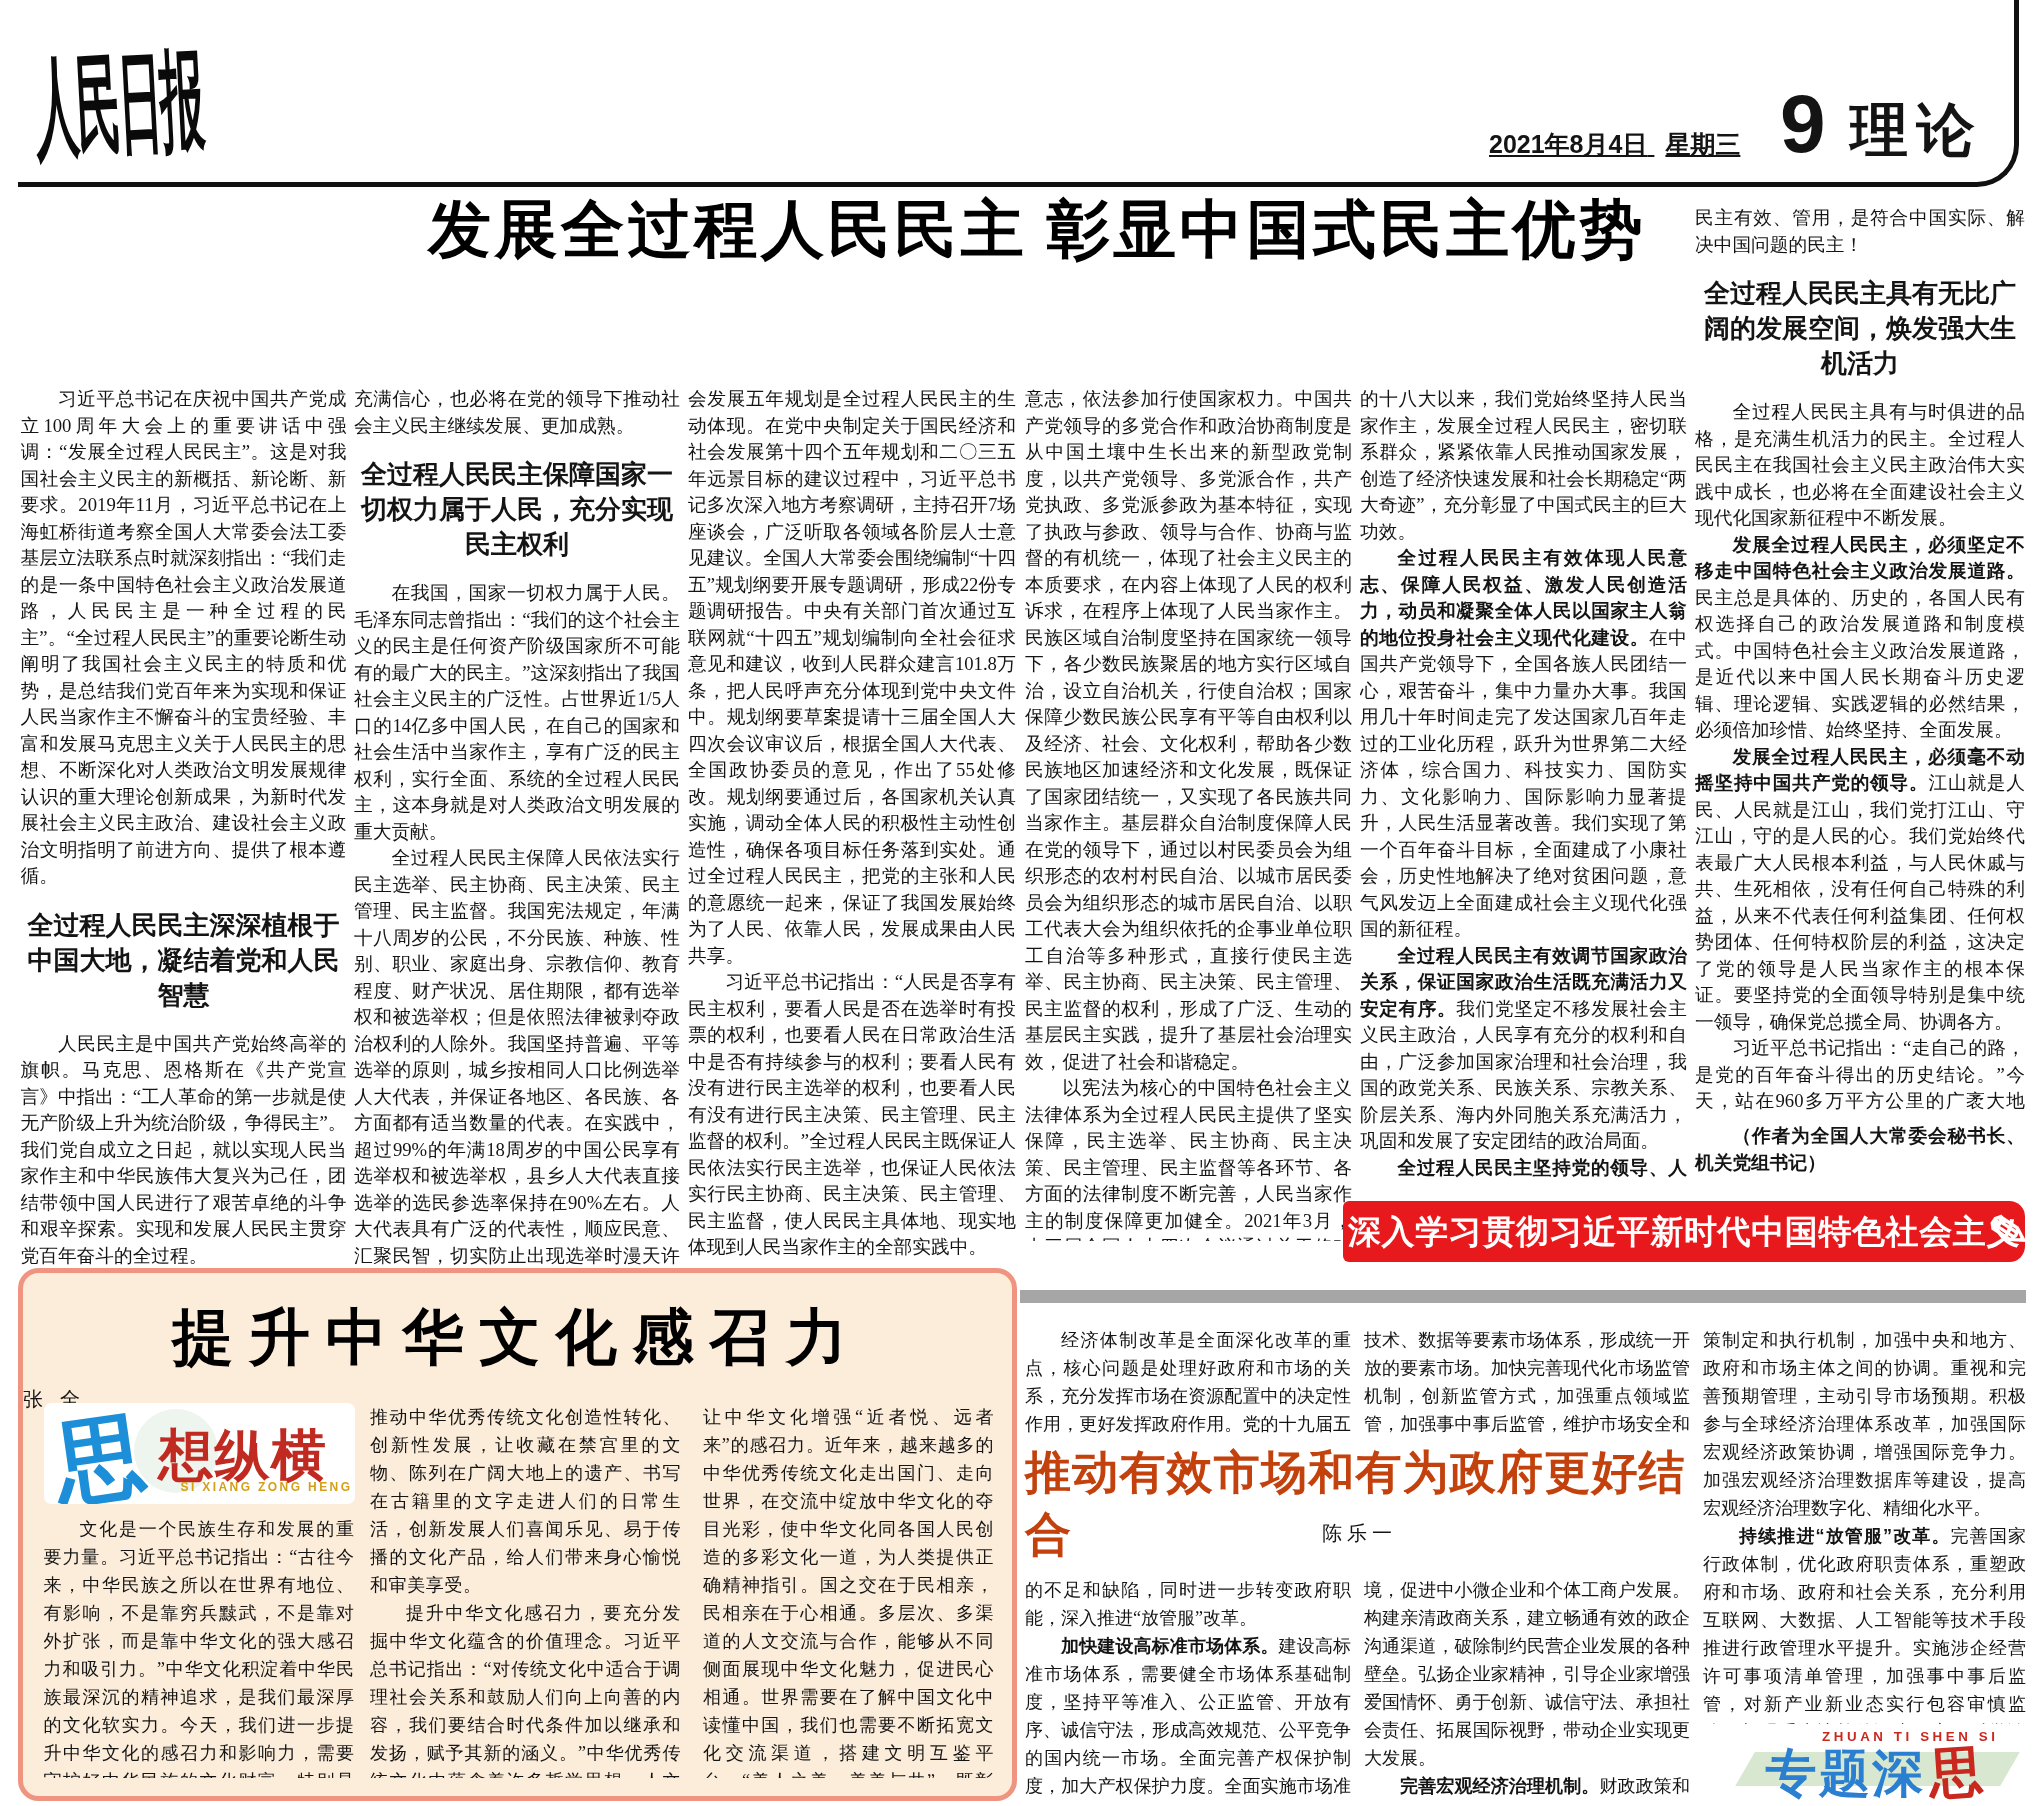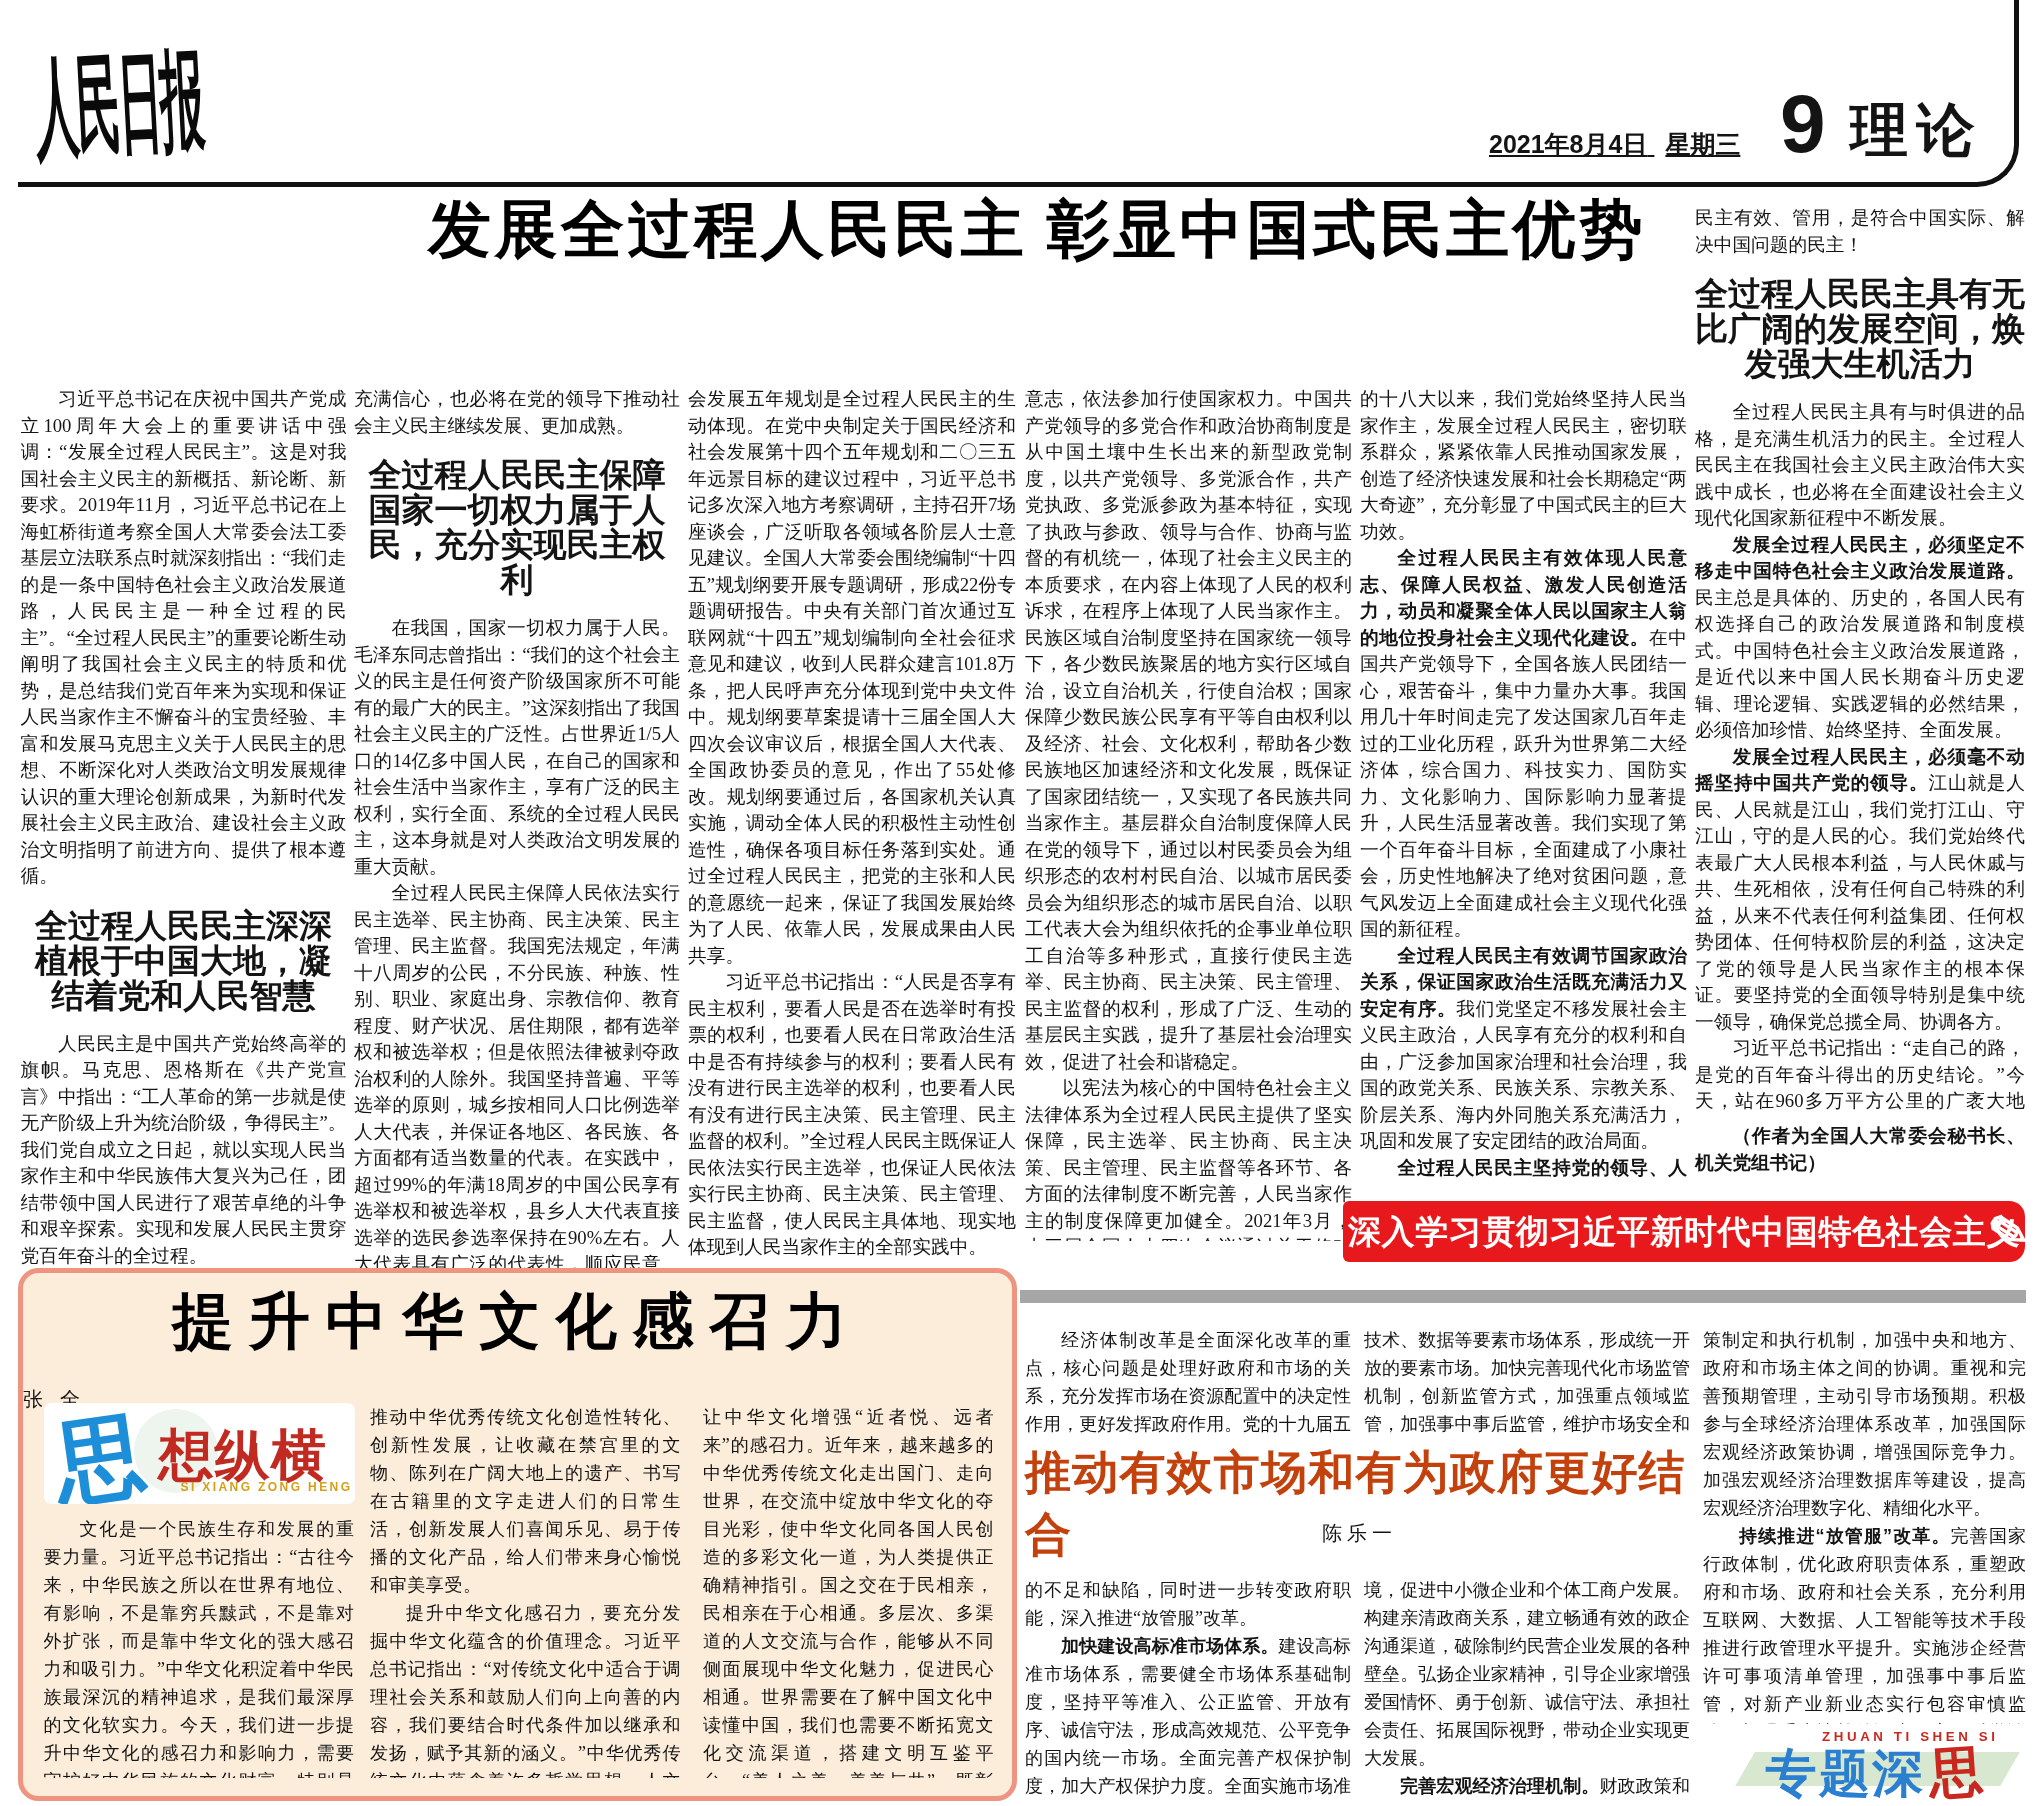--- a/index.html
+++ b/index.html
@@ -24,40 +24,40 @@
                font-size:22px;letter-spacing:8.4px;}
   .ncol{position:absolute;overflow:hidden;font-size:18.7px;line-height:26.5px;text-align:justify;}
   #mcol1{left:20.5px;  top:386px;width:326px;height:897px;}
   #mcol2{left:354px; top:386px;width:326px;height:897px;}
   #mcol3{left:688px;top:386px;width:328px;height:879px;}
   #mcol4{left:1025px;top:386px;width:327px;height:855px;}
   #mcol5{left:1360px;top:386px;width:327px;height:795px;}
   #mcol6{left:1695px;top:205px;width:330px;height:912px;}
   .para{margin:0;text-indent:2em;}
   .para.cont{text-indent:0;}
-  .subhead{font-family:"Liberation Sans",sans-serif;font-weight:700;font-size:33px;
+  .subhead{font-family:"Liberation Sans",sans-serif;font-weight:700;font-size:26px;
            line-height:35px;text-align:center;margin:18px 0;text-indent:0;}
   .lead{font-weight:700;font-family:"Liberation Sans",sans-serif;}
   #main-note{position:absolute;left:1695px;top:1123px;width:330px;font-size:18.7px;line-height:26.5px;
              font-weight:700;font-family:"Liberation Sans",sans-serif;text-indent:2em;text-align:justify;}
 
   
   #banner{position:absolute;left:1343px;top:1201px;width:682px;height:61px;background:#e8191c;
           border-radius:6px 15.7px 15.7px 6px;color:#fff;font-family:"Liberation Sans",sans-serif;
           font-weight:900;font-size:33px;line-height:61px;text-align:center;letter-spacing:0.6px;}
   #banner .pen{position:absolute;right:-3.6px;top:3.6px;font-size:47px;line-height:54px;color:#fff;
                transform:rotate(-12deg);}
 
   
   #gray-bar{position:absolute;left:1020px;top:1290px;width:1006px;height:13.3px;background:#a6a6a6;}
 
   
   #culture-box{position:absolute;left:18px;top:1268px;width:989px;height:523px;background:#fcecda;
                border:5.4px solid #ef9480;border-radius:20.5px;}
-  #culture-title{position:absolute;left:0;top:8px;width:100%;text-align:center;font-size:61px;
+  #culture-title{position:absolute;left:0;top:24px;width:100%;text-align:center;font-size:61px;
                  font-weight:900;letter-spacing:15.7px;color:#000;font-family:Liberation Serif, serif;}
   #culture-author{position:absolute;left:0;top:113px;width:100%;text-align:left;font-size:20px;letter-spacing:6px;}
   #sxzh-logo{position:absolute;left:20.5px;top:130px;width:311px;height:101px;background:#fff;
              border-radius:7.2px;overflow:hidden;}
   #sxzh-logo .big-si{position:absolute;left:11px;top:-3.6px;font-size:90px;font-weight:900;color:#1d8ed8;
                      transform:rotate(-8deg);font-family:"DejaVu Serif",serif;}
   #sxzh-logo .rest{position:absolute;left:115px;top:15.7px;font-size:55px;font-weight:900;color:#c02a21;letter-spacing:1.2px;}
   #sxzh-logo .seal{position:absolute;left:90px;top:6px;width:84px;height:84px;border-radius:50%;
                    background:#eef4ee;}
   #sxzh-logo .pinyin{position:absolute;left:137px;top:77px;font-size:12px;color:#d4a017;

